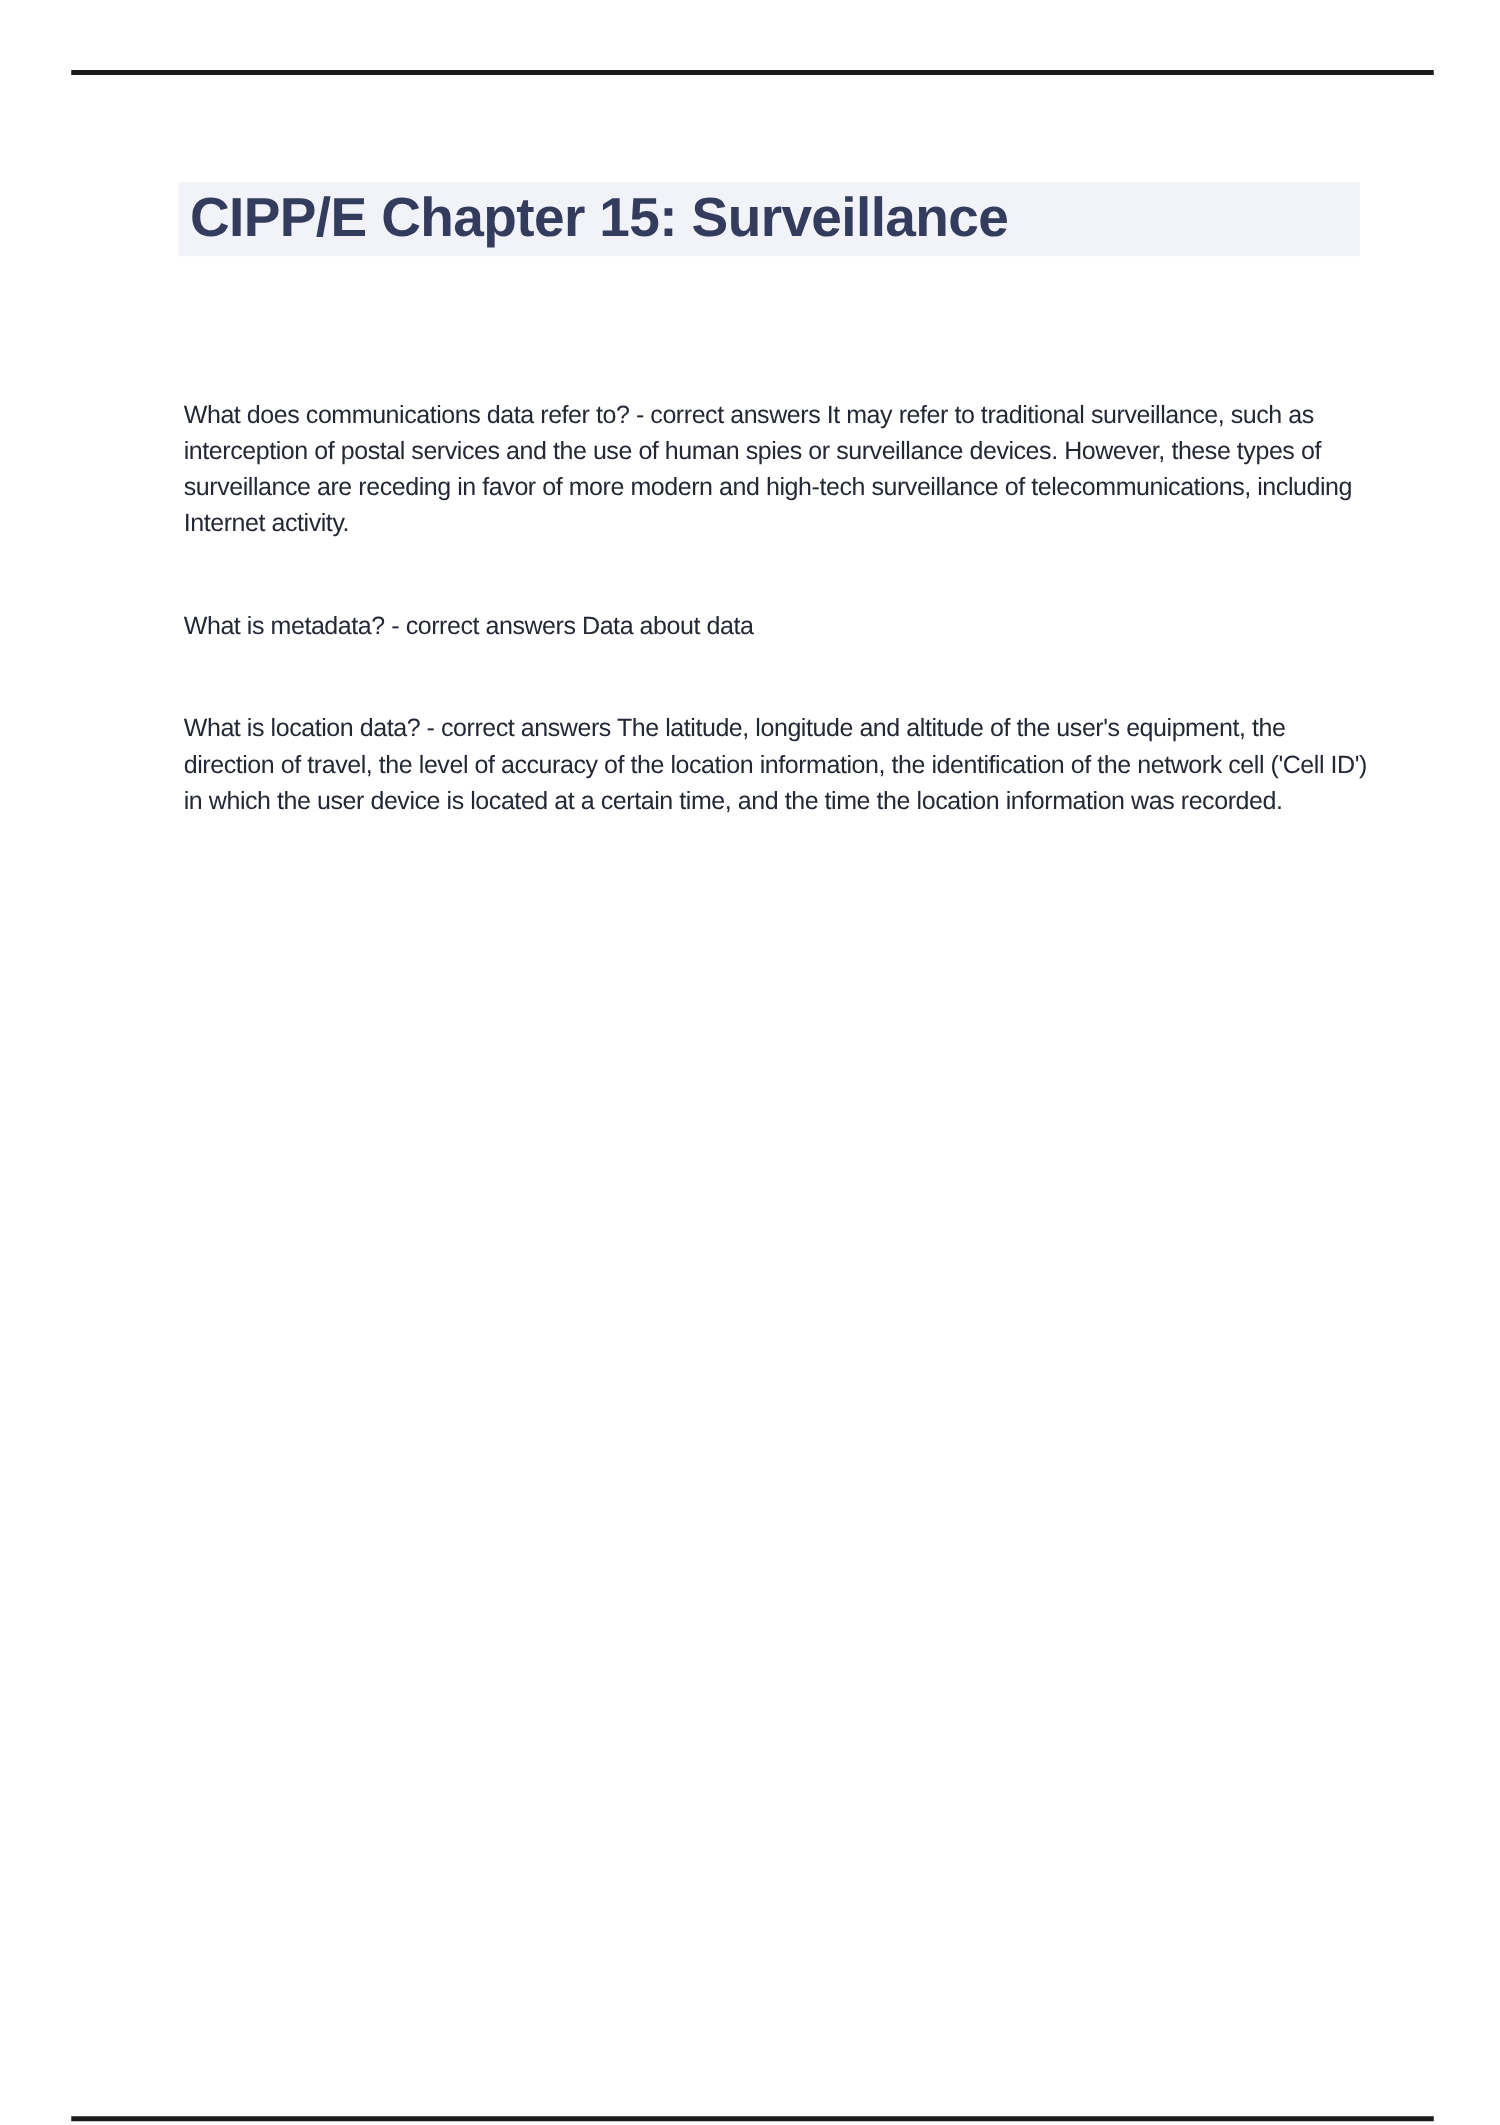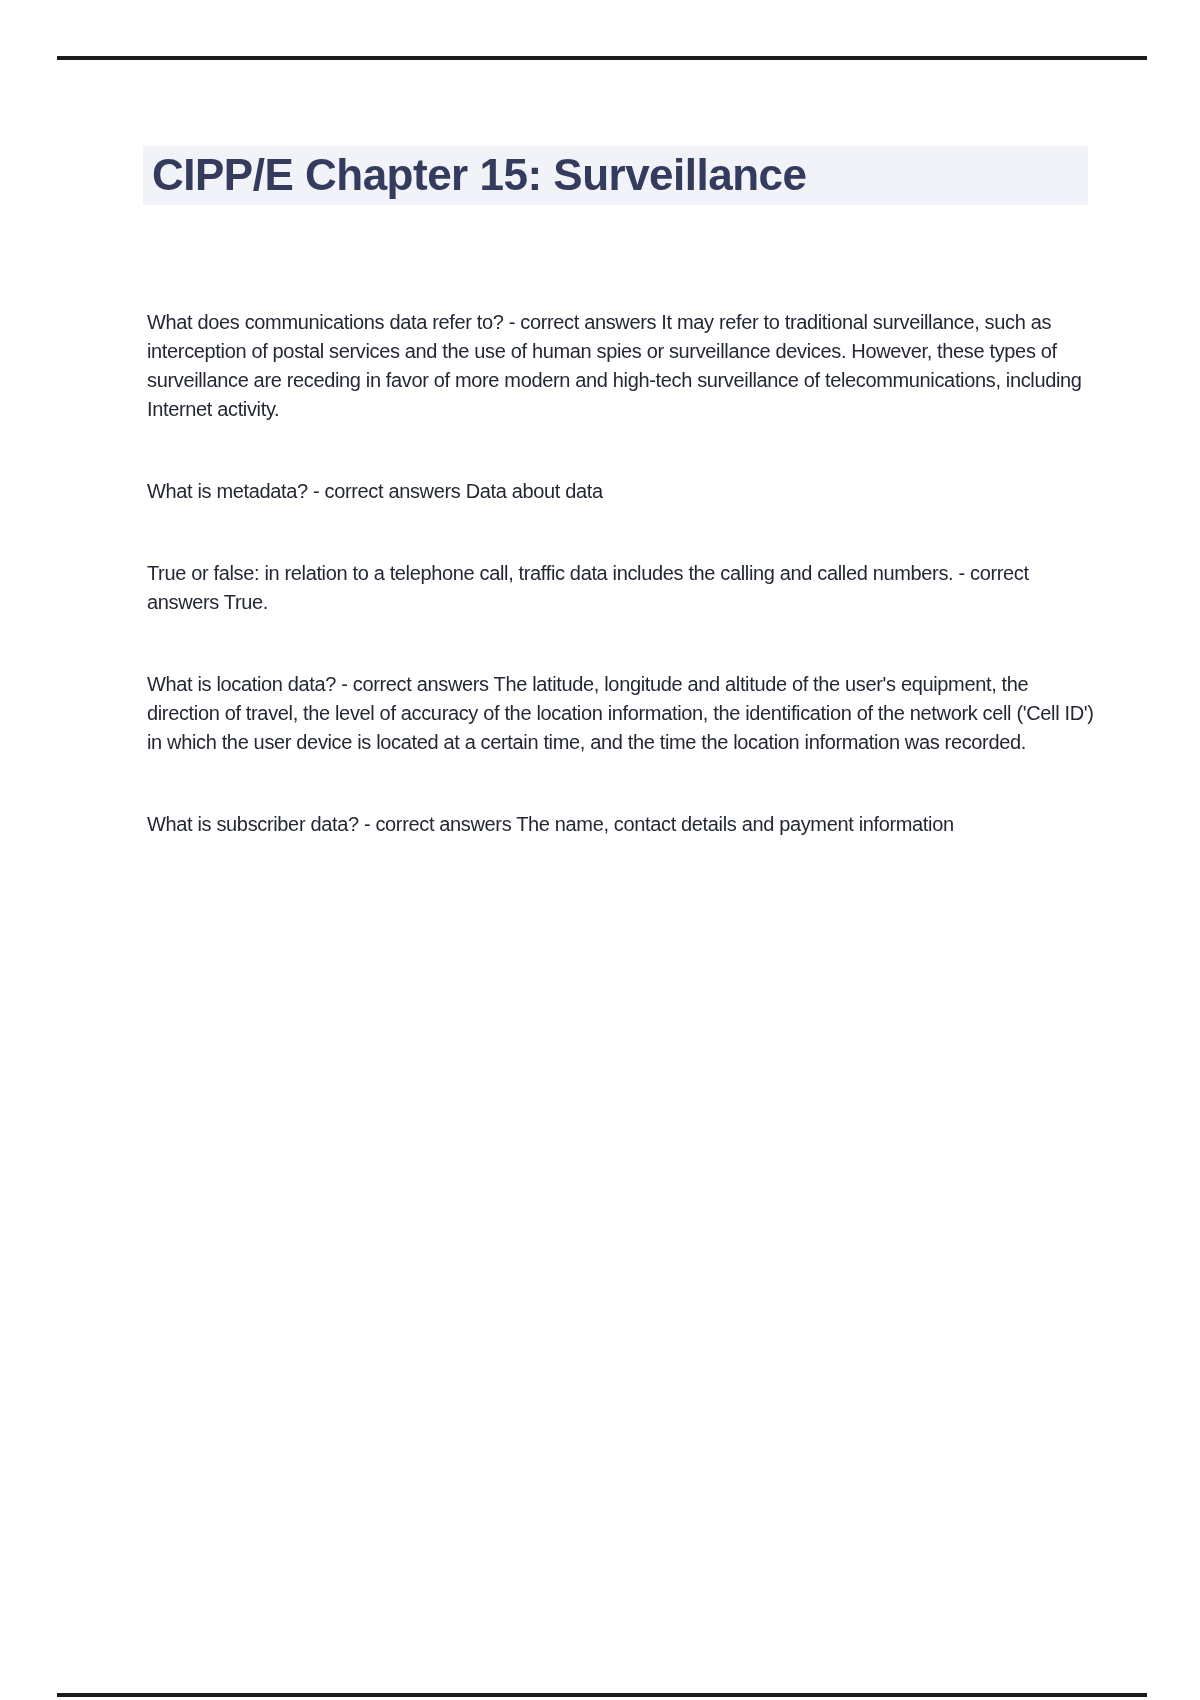--- a/index.html
+++ b/index.html
@@ -43,21 +43,21 @@
     font-size: 44px;
     line-height: 52px;
     font-weight: 700;
     color: #343c5d;
     letter-spacing: -0.5px;
     white-space: nowrap;
   }
   .content {
     position: absolute;
     left: 147px;
-    top: 308px;
+    top: 318px;
     width: 952px;
   }
   .qa {
     margin: 0 0 53px 0;
     font-size: 20px;
     line-height: 29px;
     letter-spacing: -0.35px;
     color: #242834;
   }
 </style>
@@ -68,20 +68,18 @@
 
   <div class="rule rule-top"></div>
 
   <div class="title-block">
     <div class="title-line">CIPP/E Chapter 15: Surveillance</div>
   </div>
 
   <div class="content">
     <p class="qa">What does communications data refer to? - correct answers It may refer to traditional surveillance, such as interception of postal services and the use of human spies or surveillance devices. However, these types of surveillance are receding in favor of more modern and high-tech surveillance of telecommunications, including Internet activity.</p>
     <p class="qa">What is metadata? - correct answers Data about data</p>
-    <p class="qa">True or false: in relation to a telephone call, traffic data includes the calling and called numbers. - correct answers True.</p>
     <p class="qa">What is location data? - correct answers The latitude, longitude and altitude of the user's equipment, the direction of travel, the level of accuracy of the location information, the identification of the network cell ('Cell ID') in which the user device is located at a certain time, and the time the location information was recorded.</p>
-    <p class="qa">What is subscriber data? - correct answers The name, contact details and payment information</p>
   </div>
 
   <div class="rule rule-bottom"></div>
 
 </div>
 
 </body></html>

